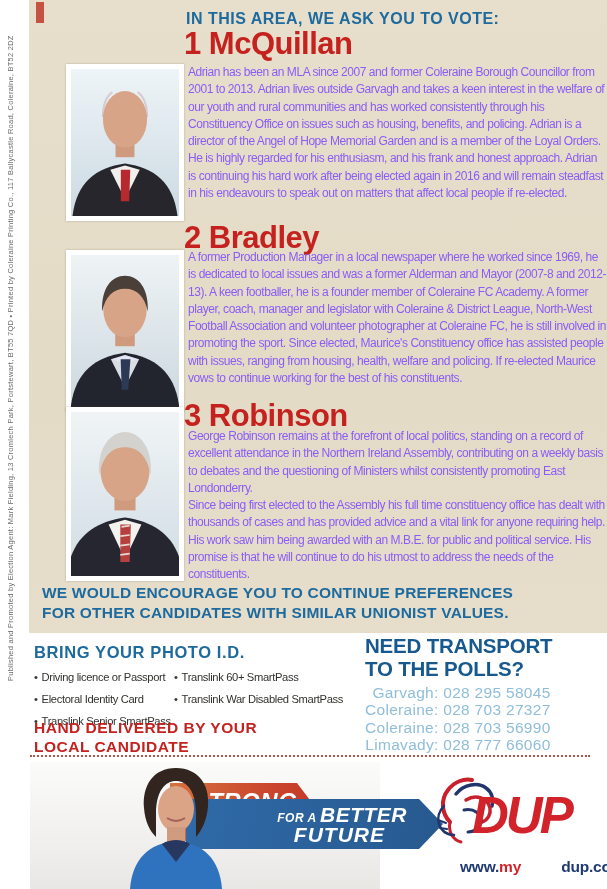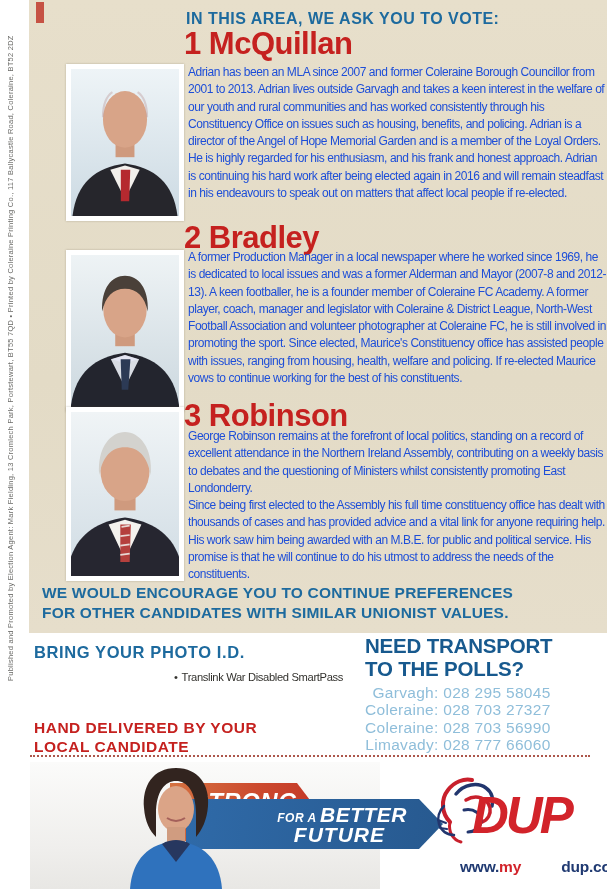--- a/index.html
+++ b/index.html
@@ -23,21 +23,21 @@
   .cand-heading { position:absolute; left:184px; color:#c5211f;
     font-weight:bold; font-size:31px; letter-spacing:-.5px; white-space:nowrap; }
   .ch1 { top:26px; } .ch2 { top:220px; } .ch3 { top:398px; }
 
   .photo { position:absolute; left:66px; width:118px; background:#fff;
     padding:5px; box-shadow:0 0 2px rgba(90,80,60,.35); }
   .photo svg { display:block; width:108px; }
   .ph1 { top:64px; } .ph2 { top:250px; } .ph3 { top:407px; }
 
   .bio { position:absolute; left:188px; width:419px;
-    font-size:12px; line-height:17.3px; letter-spacing:-.45px; color:#1d4ed8; }
+    font-size:12px; line-height:17.3px; letter-spacing:-.45px; color:#8b5cf6; }
   .bio p { margin:0; }
   .b1 { top:64px; } .b2 { top:249px; } .b3 { top:428px; }
 
   .encourage { position:absolute; left:42px; top:583px;
     font-size:15.5px; font-weight:bold; color:#1d6a9e; line-height:19.5px; letter-spacing:.2px; }
   .encourage div { white-space:nowrap; }
 
   .photoid-title { position:absolute; left:34px; top:643px;
     font-size:16.5px; font-weight:bold; color:#1d6a9e; letter-spacing:.6px; white-space:nowrap; }
   .bullet-col { position:absolute; top:666px; font-size:11.2px; letter-spacing:-.35px;
@@ -165,21 +165,27 @@
     <p>George Robinson remains at the forefront of local politics, standing on a record of excellent attendance in the Northern Ireland Assembly, contributing on a weekly basis to debates and the questioning of Ministers whilst consistently promoting East Londonderry.</p>
     <p>Since being first elected to the Assembly his full time constituency office has dealt with thousands of cases and has provided advice and a vital link for anyone requiring help. His work saw him being awarded with an M.B.E. for public and political service. His promise is that he will continue to do his utmost to address the needs of the constituents.</p>
   </div>
 
   <div class="encourage">
     <div>WE WOULD ENCOURAGE YOU TO CONTINUE PREFERENCES</div>
     <div>FOR OTHER CANDIDATES WITH SIMILAR UNIONIST VALUES.</div>
   </div>
 
   <div class="photoid-title">BRING YOUR PHOTO I.D.</div>
+  <div class="bullet-col bcol1">
+    <div class="bullet-item">Driving licence or Passport</div>
+    <div class="bullet-item">Electoral Identity Card</div>
+    <div class="bullet-item">Translink Senior SmartPass</div>
+  </div>
   <div class="bullet-col bcol2">
+    <div class="bullet-item">Translink 60+ SmartPass</div>
     <div class="bullet-item">Translink War Disabled SmartPass</div>
   </div>
 
   <div class="hand">
     <div>HAND DELIVERED BY YOUR</div>
     <div>LOCAL CANDIDATE</div>
   </div>
 
   <div class="transport-title">
     <div>NEED TRANSPORT</div>

